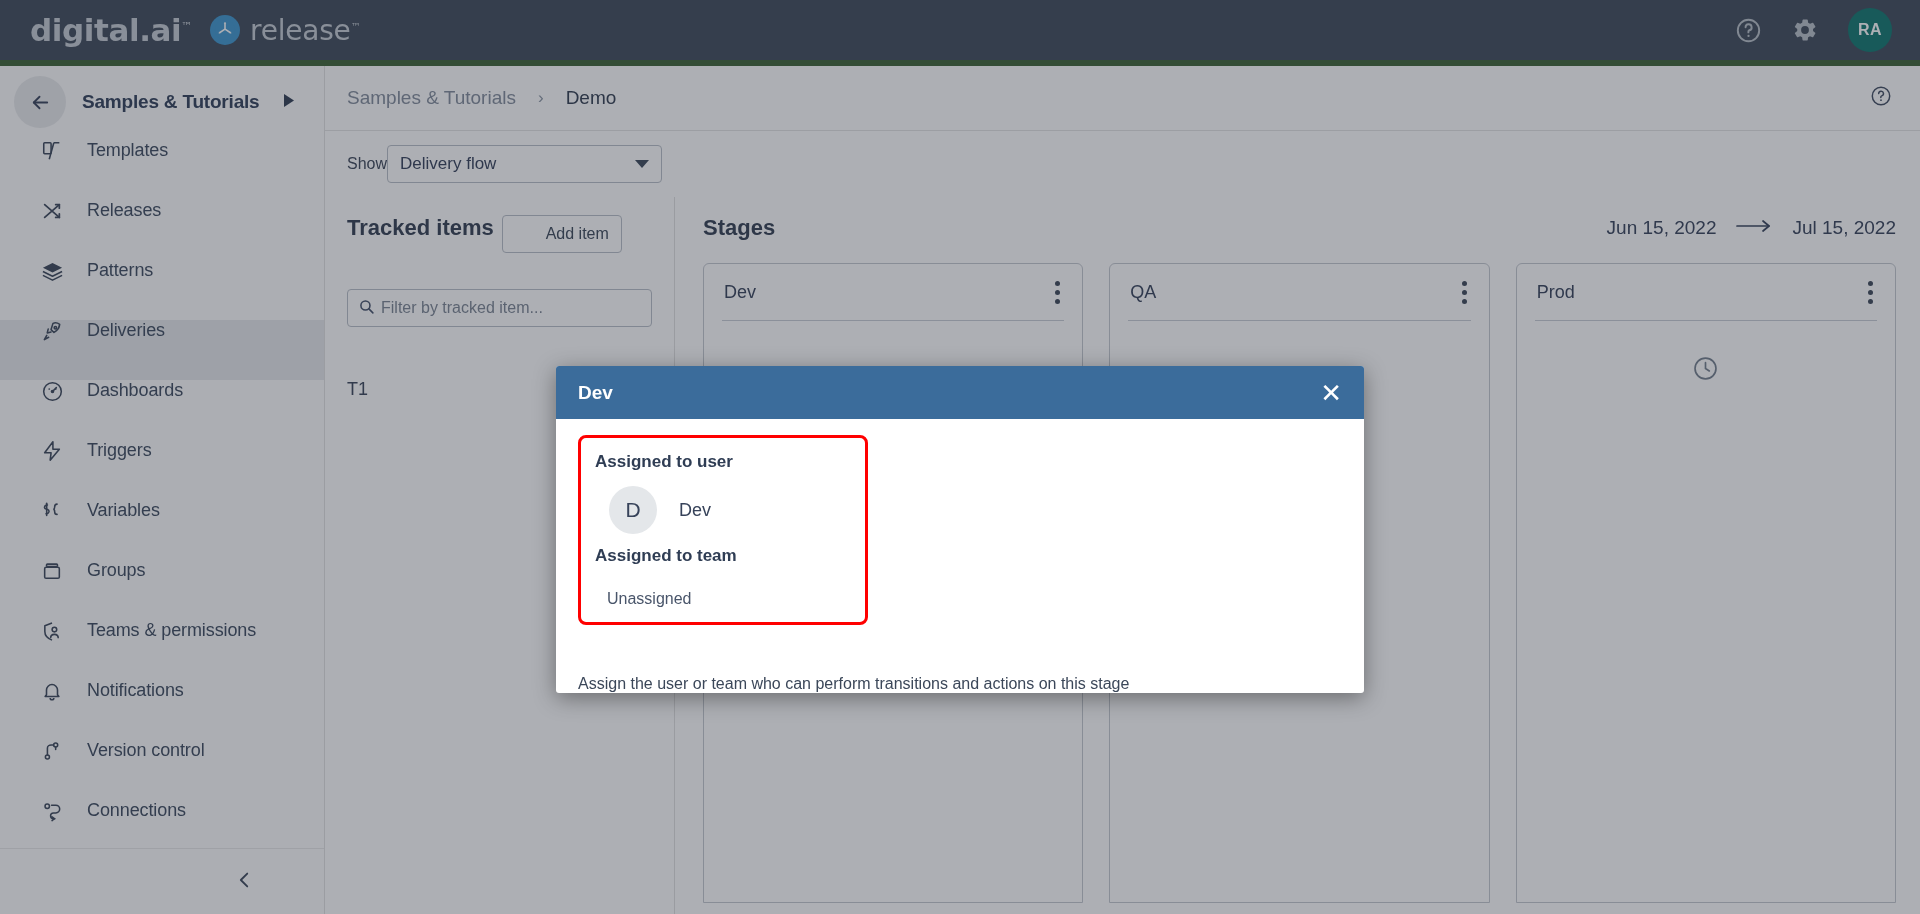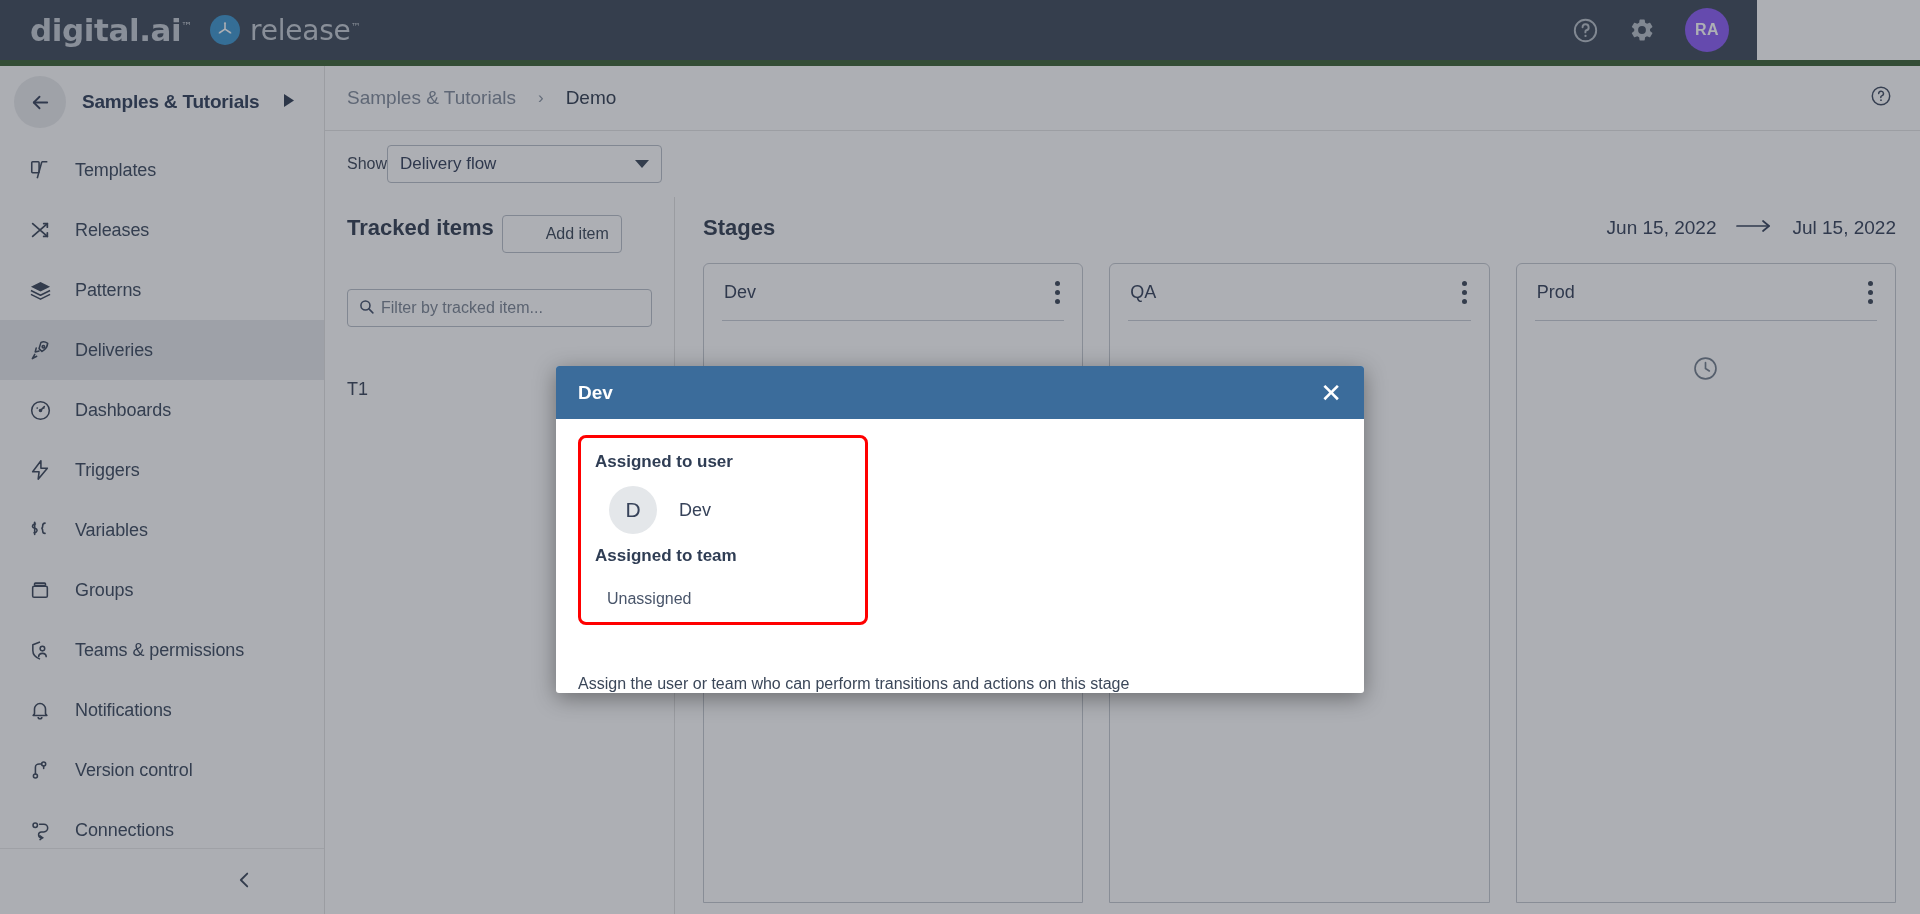--- a/index.html
+++ b/index.html
@@ -5,21 +5,21 @@
   * { box-sizing: border-box; margin: 0; padding: 0; }
   html, body {
     width: 1920px; height: 914px;
     font-family: "Liberation Sans", sans-serif;
     background: #fff; overflow: hidden;
   }
   #app { position: relative; width: 1920px; height: 914px; }
 
   
   .topbar {
-    position: absolute; top: 0; left: 0; width: 1757px; height: 60px;
+    position: absolute; top: 0; left: 0; width: 1920px; height: 60px;
     background: #3e4a5a; display: flex; align-items: center;
   }
   .brand { display: flex; align-items: center; padding-left: 30px; gap: 18px; }
   .brand-digital {
     color: #c6ccd3; font-size: 31px; font-weight: 700; letter-spacing: -0.4px;
     font-family: "DejaVu Sans", sans-serif; position: relative;
   }
   .brand-digital .tm { font-size: 11px; vertical-align: super; font-weight:400; }
   .rel-wrap { display: flex; align-items: center; gap: 10px; }
   .rel-logo {
@@ -30,21 +30,21 @@
   .brand-release {
     color: #c6ccd3; font-size: 28px; font-weight: 400; letter-spacing: -0.2px;
     font-family: "DejaVu Sans", sans-serif;
   }
   .brand-release .tm { font-size: 10px; vertical-align: super; }
   .topbar-right {
     margin-left: auto; display: flex; align-items: center; gap: 30px; padding-right: 28px;
   }
   .ico-btn { cursor: pointer; display:flex; align-items:center; justify-content:center; }
   .avatar-ra {
-    width: 44px; height: 44px; border-radius: 50%; background: #8b5cf6;
+    width: 44px; height: 44px; border-radius: 50%; background: #0f766e;
     color: #fff; font-size: 16px; font-weight: 700; letter-spacing: .5px;
     display:flex; align-items:center; justify-content:center; cursor: pointer;
   }
   .greenbar {
     position:absolute; top:60px; left:0; width:1920px; height:6px; background:#3d6234;
   }
 
   
   .sidebar {
     position: absolute; top: 66px; left: 0; width: 325px; height: 848px;
@@ -60,21 +60,21 @@
     display:flex; align-items:center; justify-content:center; flex: none;
   }
   .project-name {
     font-size: 19px; font-weight: 700; color: #31405a; letter-spacing: -.2px;
     white-space: nowrap;
   }
   .proj-caret { margin-left: 8px; color:#2c3a52; font-size: 15px; }
 
   .nav { flex: 1; padding-top: 2px; overflow: hidden; }
   .nav-item {
-    height: 60px; display:flex; align-items:center; gap: 22px; padding-left: 27px;
+    height: 60px; display:flex; align-items:flex-start; gap: 22px; padding-left: 39px;
     cursor: pointer; color: #3a4659;
   }
   .nav-item .ni-ico { width: 26px; display:flex; align-items:center; justify-content:center; flex:none; }
   .nav-item .ni-label { font-size: 18px; color: #3c4a5e; letter-spacing: -.1px; }
   .nav-item.active { background: #e7e9ec; }
   .sidebar-footer {
     height: 66px; border-top: 1px solid #e9e9e9; display:flex; align-items:center;
     justify-content:flex-end; padding-right: 70px; cursor: pointer;
   }
 

